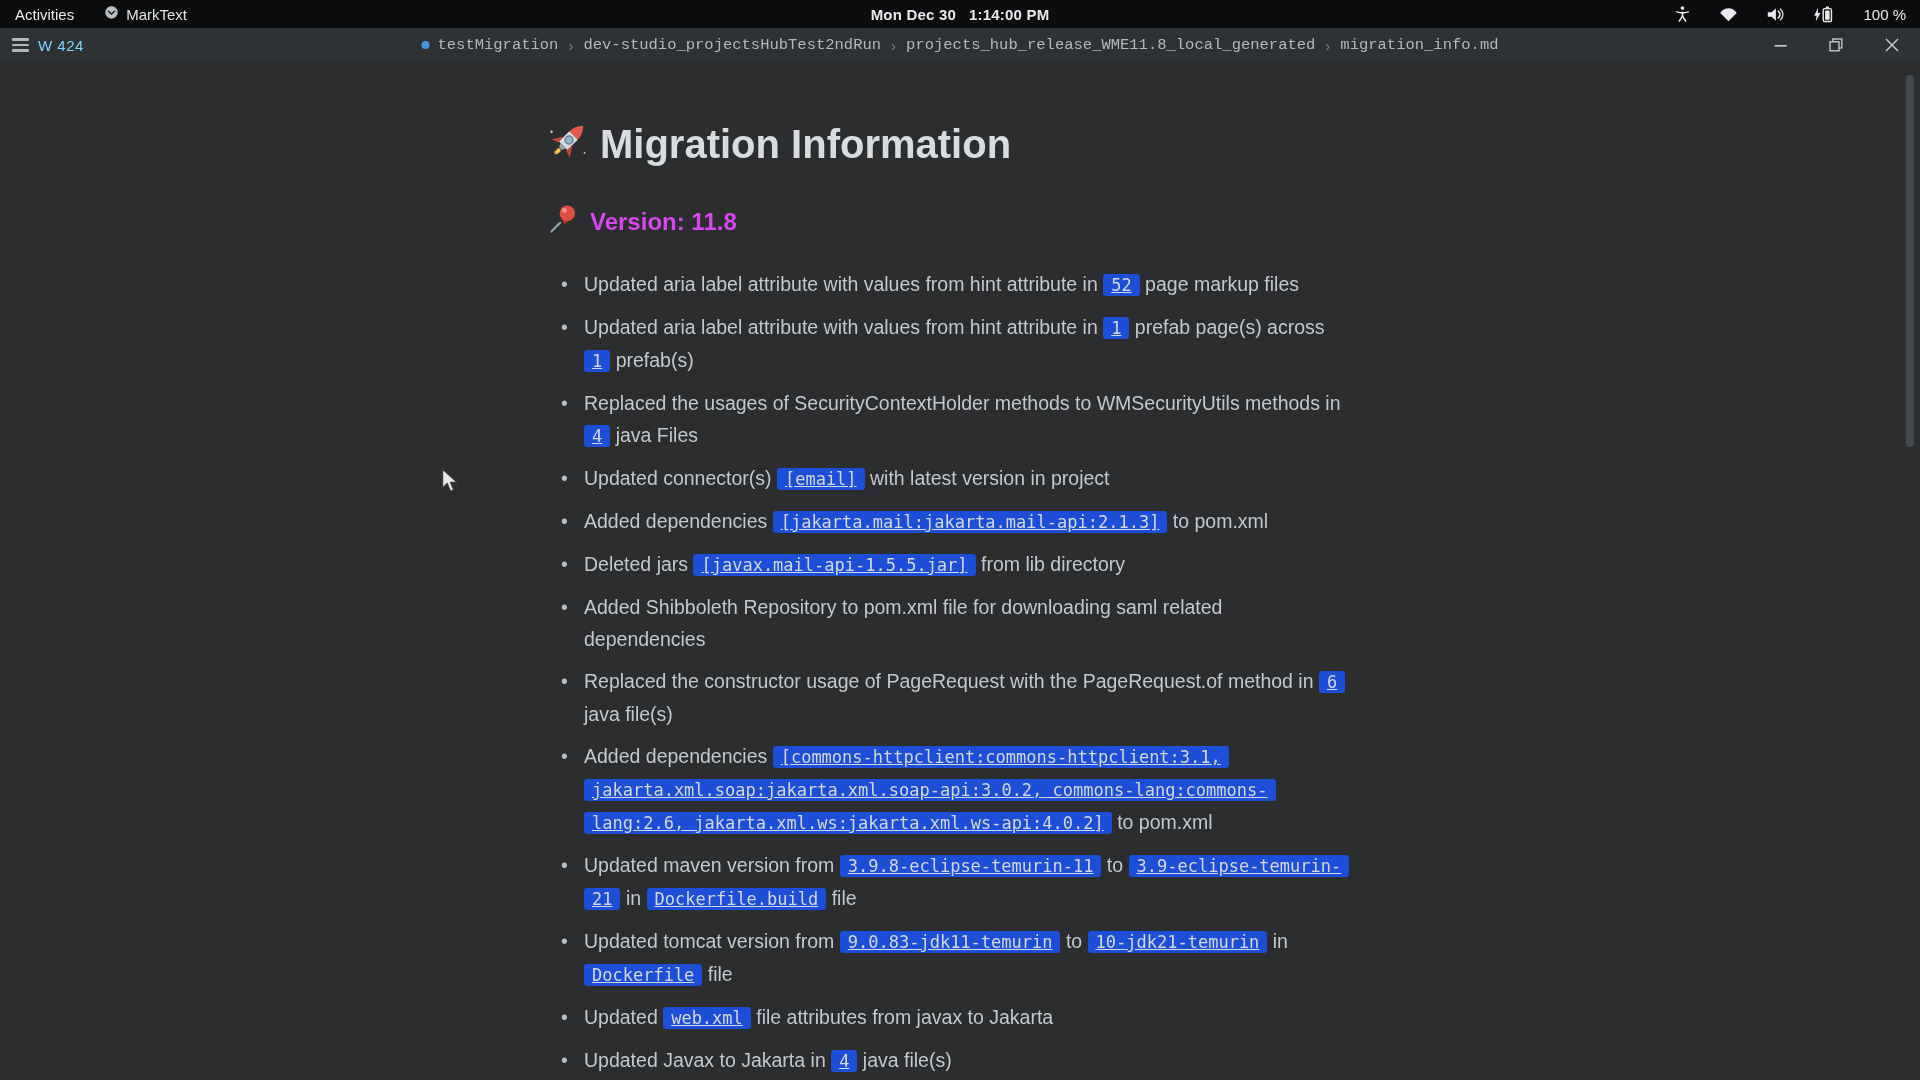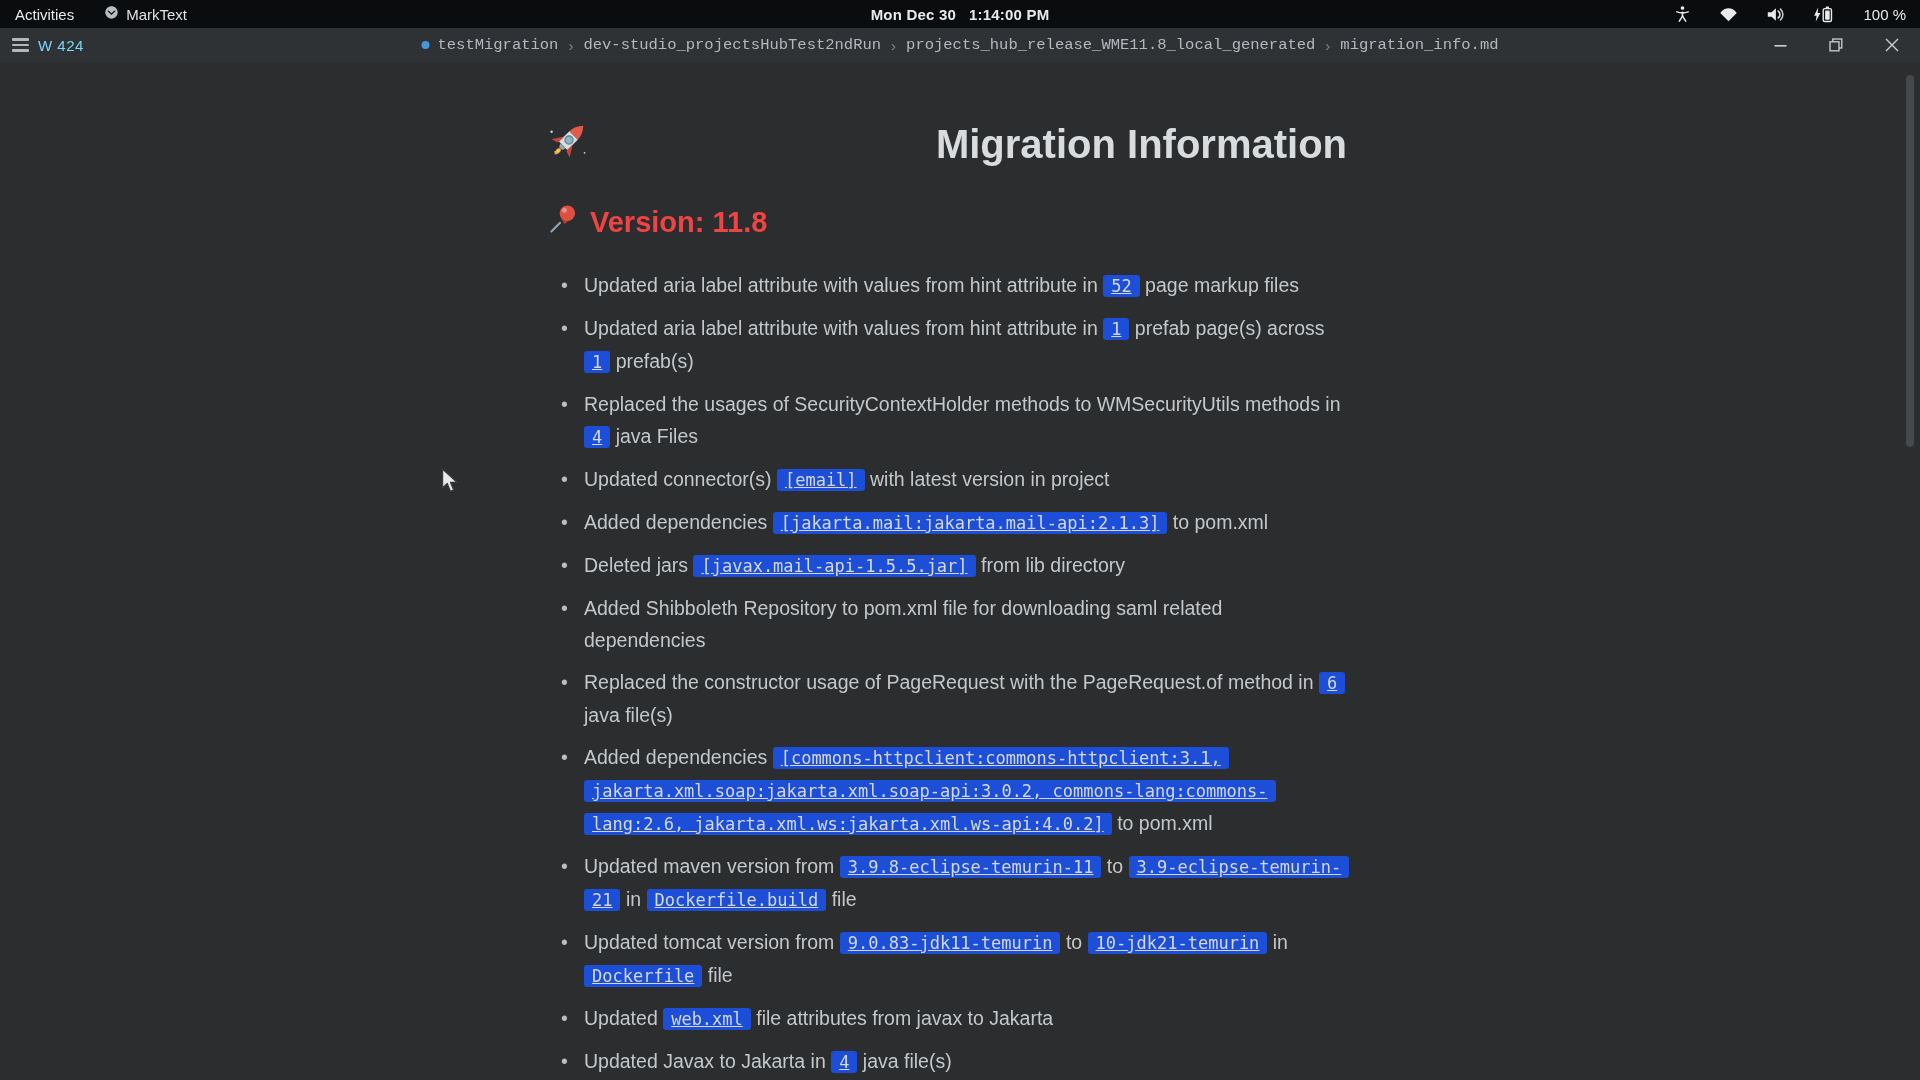--- a/index.html
+++ b/index.html
@@ -28,22 +28,22 @@
   .crumb { cursor:pointer;font-family:Liberation Mono, monospace; }
   .crumb-sep { color:#80868d; margin:0 10px; font-size:15px; }
   .unsaved-dot { width:8px; height:8px; border-radius:50%; background:#4697dd; margin-right:8px; }
   .winctl { margin-left:auto; display:flex; height:100%; }
   .winctl .btn { width:56px; height:100%; display:flex; align-items:center; justify-content:center; cursor:pointer; }
   .winctl svg { display:block; }
 
   
   .content { position:relative; height:1018px; background:#2b2d2e; overflow:hidden; }
   article { position:absolute; left:547px; top:0; width:800px; padding-top:56px; }
-  h1 { font-size:40px; font-weight:700; color:#d9dcde; display:flex; align-items:center; gap:9px;justify-content:space-between; }
-  h2 { font-size:29px; font-weight:700; color:#ef4444; margin-top:32px; display:flex; align-items:center; gap:12px; }
+  h1 { font-size:40px; font-weight:700; color:#d9dcde; display:flex; align-items:center; gap:9px; }
+  h2 { font-size:24px; font-weight:700; color:#d946ef; margin-top:32px; display:flex; align-items:center; gap:12px; }
   ul { list-style:none; margin-top:28px; padding-left:37px; }
   li { position:relative; font-size:19.5px; line-height:32px; color:#c3c8cc; margin-bottom:10px; }
   li::before { content:"•"; position:absolute; left:-23px; top:0; color:#b9bec2; }
   .code { font-family:"DejaVu Sans Mono","Liberation Mono",monospace; font-size:17px;
           background:#1d4ed8; color:#d4d8db; padding:1px 8px; border-radius:3px;
           -webkit-box-decoration-break:clone; box-decoration-break:clone;text-decoration:underline; }
 
   .scrollbar-thumb { position:absolute; right:6px; top:13px; width:8px; height:372px;
                      background:#45494c; border-radius:4px; cursor:pointer; }
 

